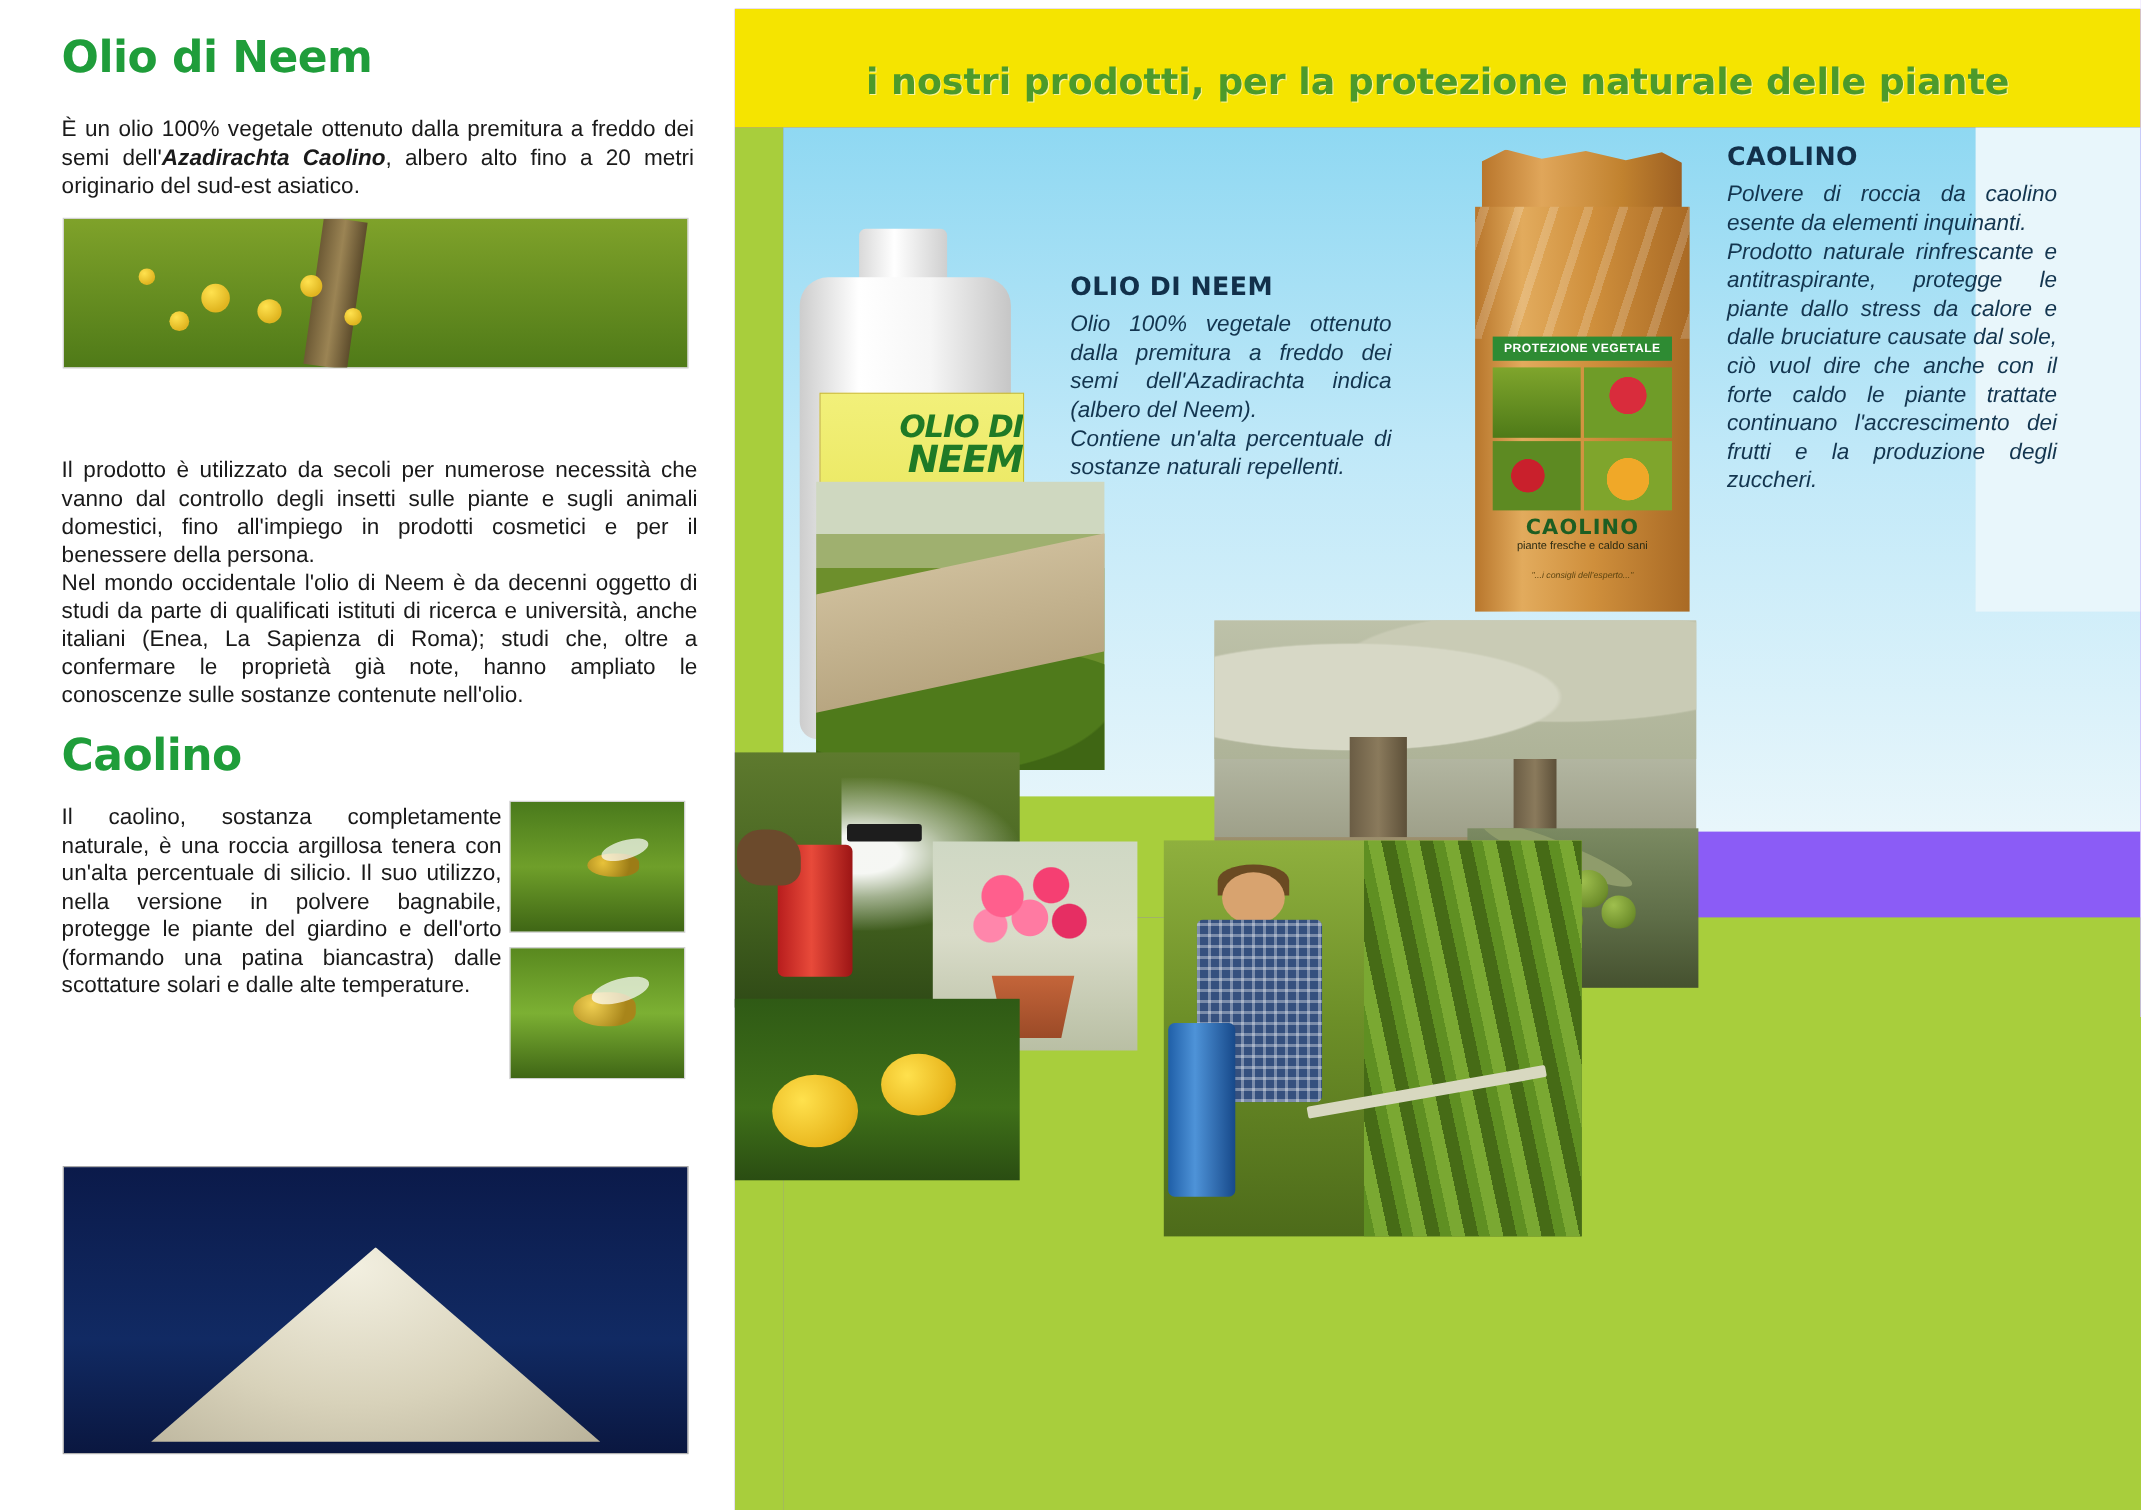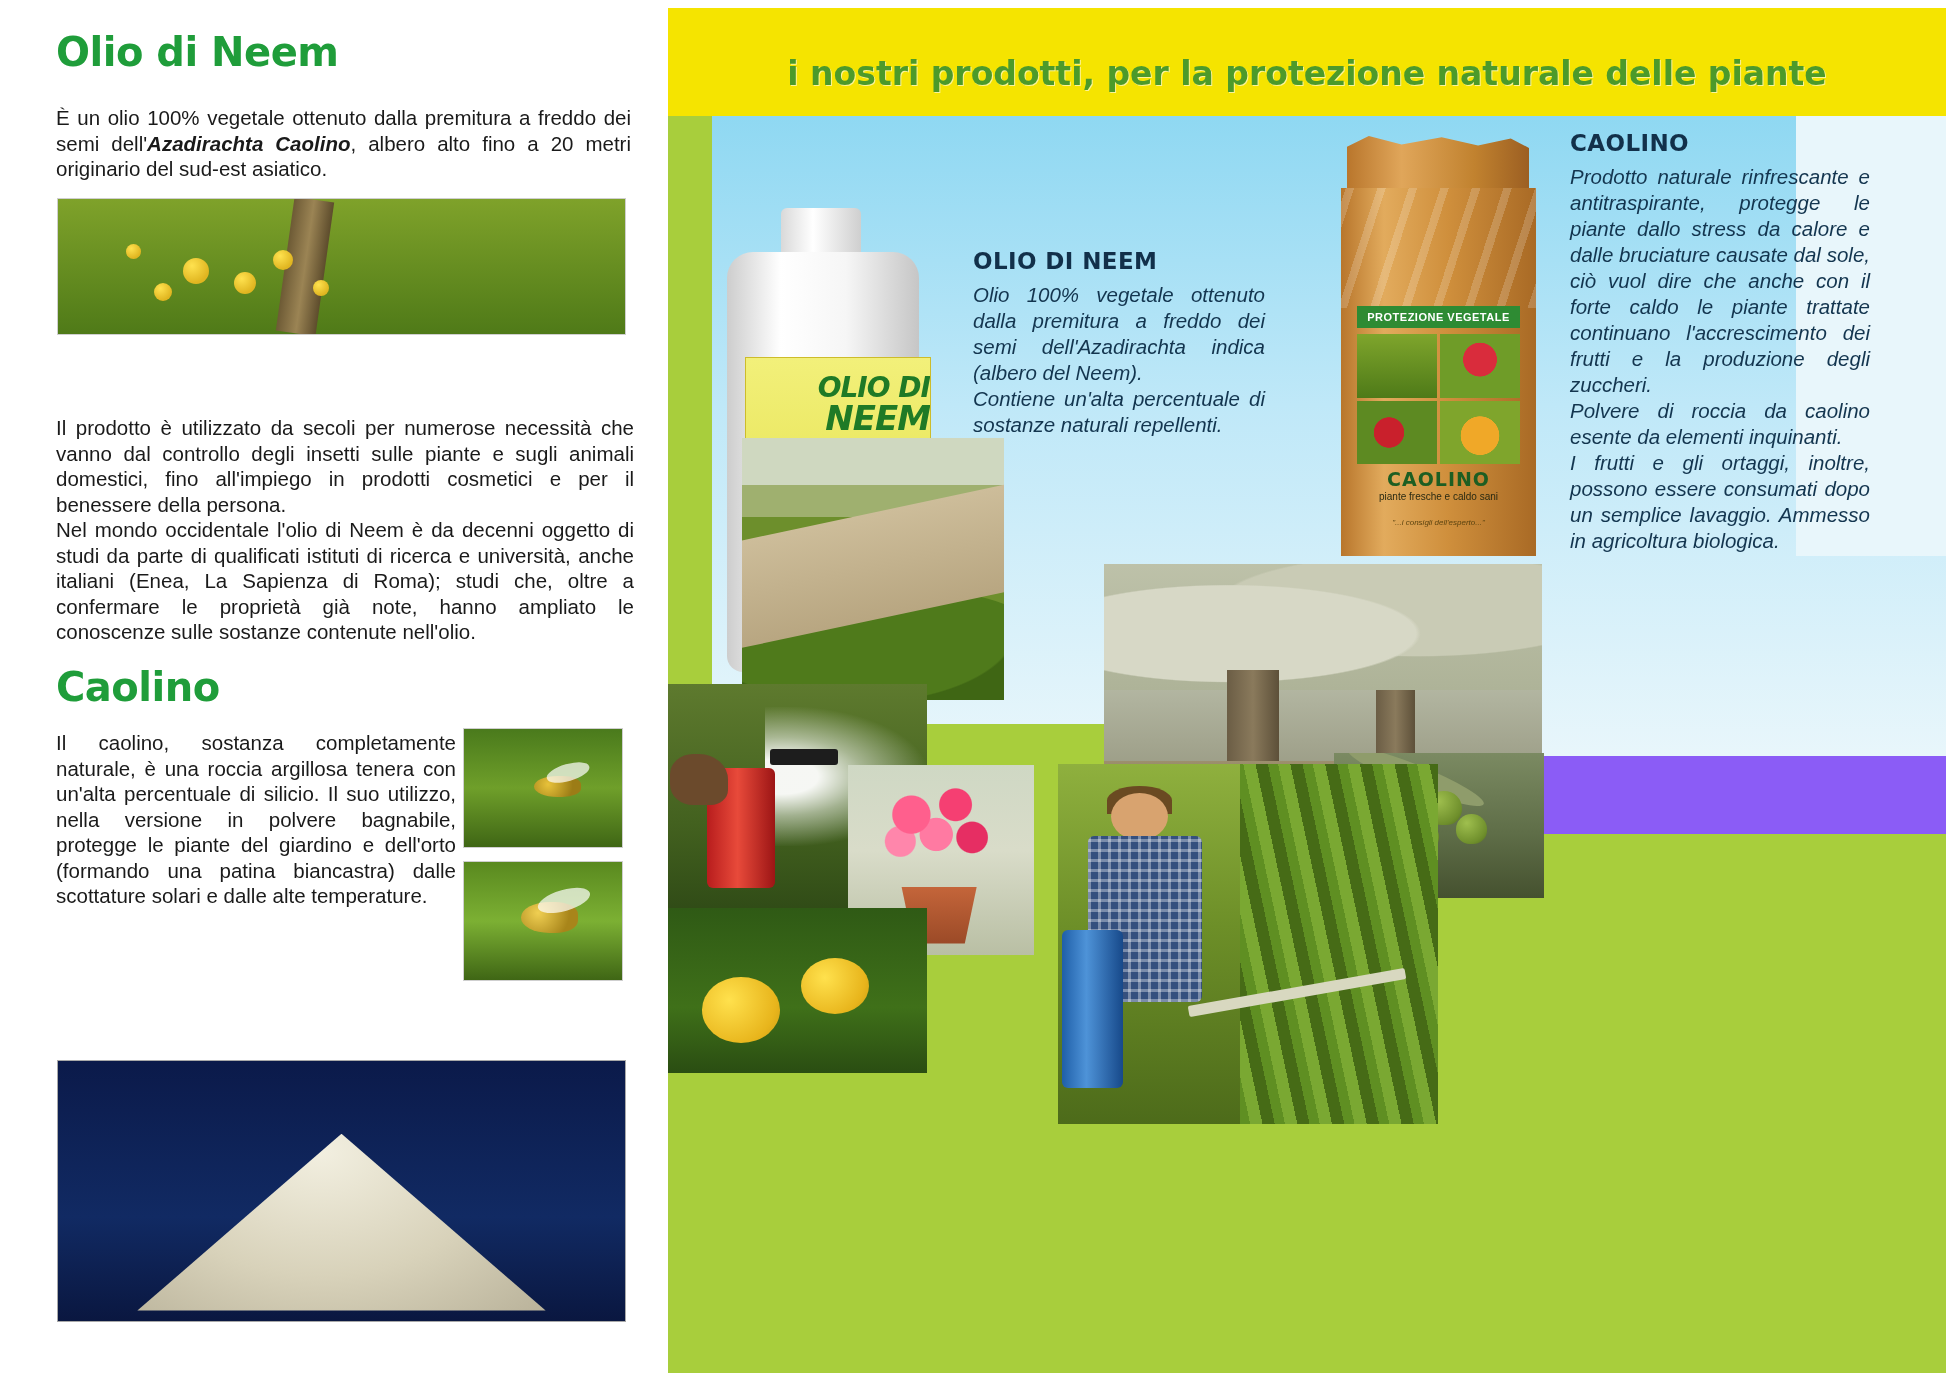--- a/index.html
+++ b/index.html
@@ -651,23 +651,22 @@
         </div>
         <div class="bag-brand">CAOLINO</div>
         <div class="bag-tag">piante fresche e caldo sani</div>
         <div class="bag-footer">"...i consigli dell'esperto..."</div>
       </div>
     </div>
 
     <div id="caolino-prod" class="prod-block">
       <div class="prod-title">CAOLINO</div>
       <div class="prod-body">
+        <p>Polvere di roccia da caolino esente da elementi inquinanti.</p>
         <p>Prodotto naturale rinfrescante e antitraspirante, protegge le piante dallo stress da calore e dalle bruciature causate dal sole, ciò vuol dire che anche con il forte caldo le piante trattate continuano l'accrescimento dei frutti e la produzione degli zuccheri.</p>
-        <p>Polvere di roccia da caolino esente da elementi inquinanti.</p>
-        <p>I frutti e gli ortaggi, inoltre, possono essere consumati dopo un semplice lavaggio. Ammesso in agricoltura biologica.</p>
       </div>
     </div>
 
     <div class="photo ph-hedge" style="left:74px;top:430px;width:262px;height:262px;"></div>
 
     <div class="photo ph-sprayer" style="left:-3px;top:676px;width:262px;height:232px;">
       <div class="spray"></div>
       <div class="can"></div>
       <div class="nozzle"></div>
       <div class="hand"></div>

